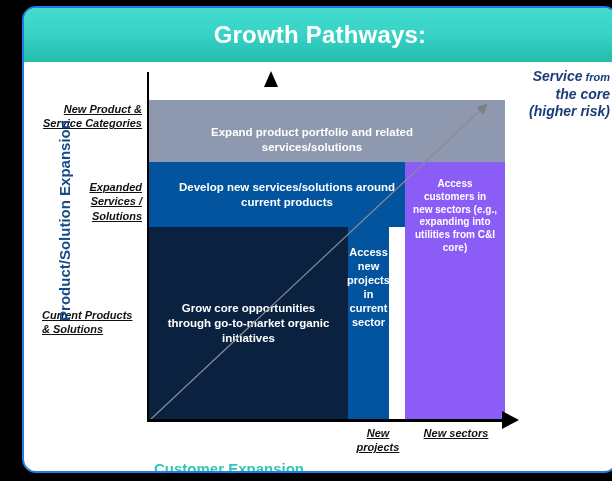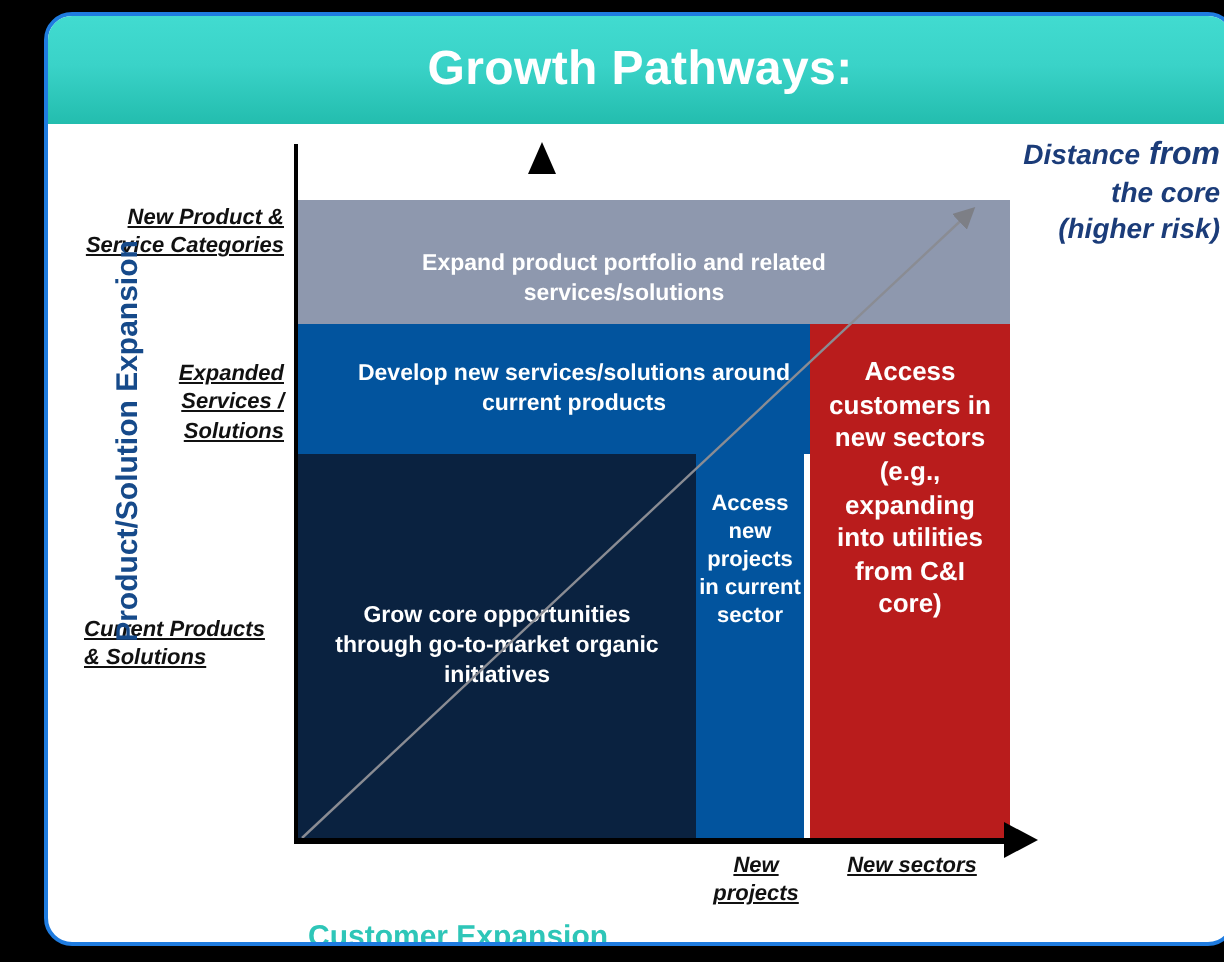--- a/index.html
+++ b/index.html
@@ -83,30 +83,30 @@
     font-size: 11.5px;
     padding: 0 14px;
   }
   #block-grow-core {
     left: 125px;  top: 165px;  width: 199px;  height: 193px;
     background: #0a2240;
     font-size: 11.5px;
     padding: 0 12px;
   }
   #block-access-projects {
-    left: 324px;  top: 165px;  width: 54px;  height: 193px;
+    left: 324px;  top: 165px;  width: 41px;  height: 193px;
     background: #02549e;
     font-size: 11px;
     align-items: flex-start;
     padding-top: 18px;
   }
   #block-access-sectors {
     left: 381px;  top: 100px;  width: 100px;  height: 258px;
-    background: #b91c1c;
-    font-size: 13px;
+    background: #8b5cf6;
+    font-size: 10px;
     align-items: flex-start;
     padding: 16px 8px 0 8px;
   }
 
   
   #axis-y {
     position: absolute;
     left: 123px;
     top: 10px;
     width: 2px;
@@ -199,35 +199,35 @@
     right: 10px;
     top: 6px;
     width: 180px;
     text-align: right;
     color: #1b3c79;
     font-style: italic;
     font-weight: bold;
     font-size: 14px;
     line-height: 1.25;
   }
-  #risk-callout .thin { font-weight: bold; font-size: 16px; }
+  #risk-callout .thin { font-weight: bold; font-size: 11px; }
 </style>
 </head>
 <body>
 
 <div id="slide-frame">
 
   <div id="header-bar">
     <div id="header-title">Growth Pathways:</div>
   </div>
 
   <div id="plot-area">
 
     <div id="risk-callout">
-      <span>Distance</span><span class="thin"> from</span><br>
+      <span>Service</span><span class="thin"> from</span><br>
       <span>the core</span><br>
       <span>(higher risk)</span>
     </div>
 
     <div class="block" id="block-expand-portfolio">Expand product portfolio and related services/solutions</div>
     <div class="block" id="block-develop-services">Develop new services/solutions around current products</div>
     <div class="block" id="block-grow-core">Grow core opportunities through go-to-market organic initiatives</div>
     <div class="block" id="block-access-projects">Access new projects in current sector</div>
     <div class="block" id="block-access-sectors">Access customers in new sectors (e.g., expanding into utilities from C&amp;I core)</div>
 

